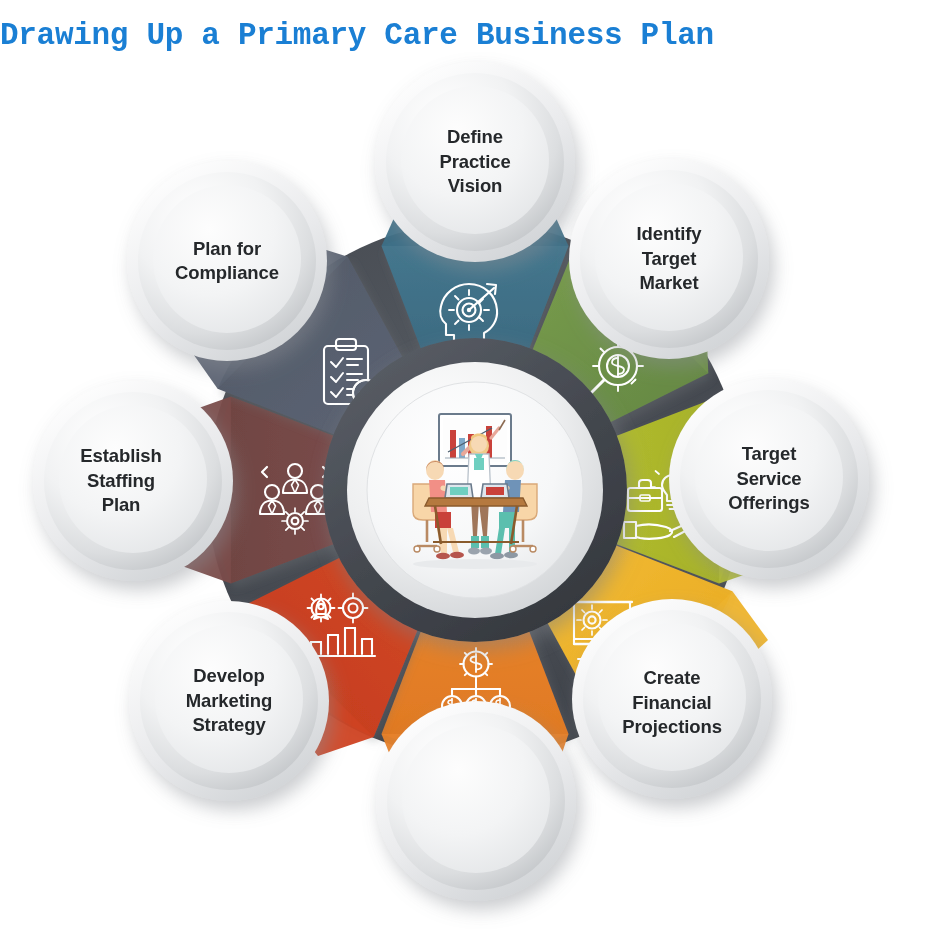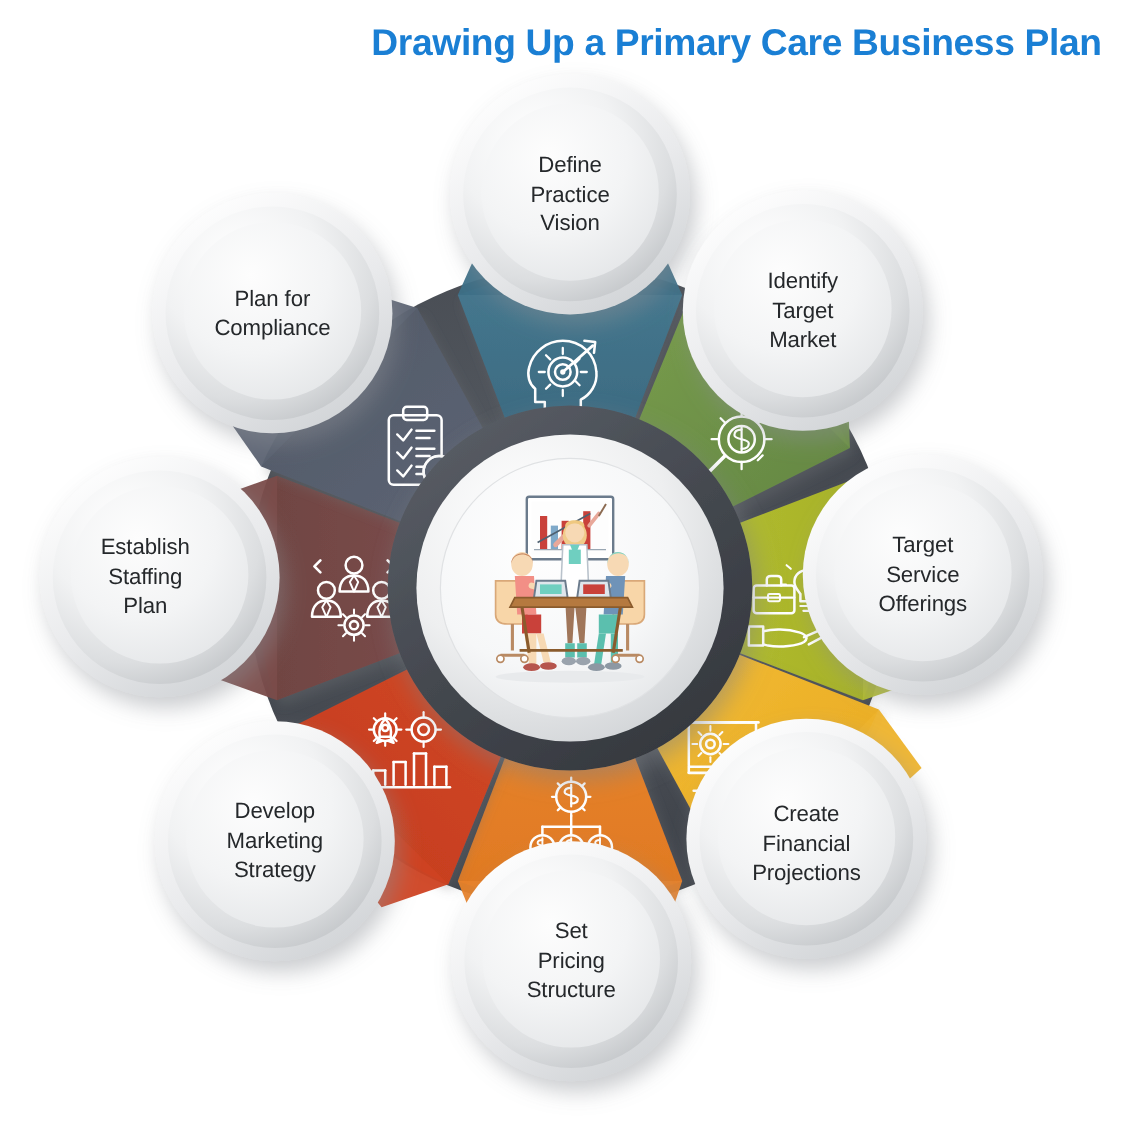--- a/index.html
+++ b/index.html
@@ -15,26 +15,26 @@
     overflow: hidden;
     font-family: "Liberation Sans", sans-serif;
   }
 
   
   #page-title {
     position: absolute;
     top: 18px;
     left: 0;
     width: 918px;
-    text-align: right;
+    text-align: left;
     font-size: 31px;
     font-weight: bold;
     letter-spacing: -0.3px;
     color: #1a7fd4;
-    font-family: Liberation Sans, sans-serif;
+    font-family: Liberation Mono, monospace;
   }
 
   
   #wheel-stage {
     position: absolute;
     left: 0;
     top: 0;
     width: 950px;
     height: 950px;
   }
@@ -82,21 +82,21 @@
     height: 100%;
     border-radius: 50%;
     display: flex;
     align-items: center;
     justify-content: center;
     padding: 0 22px;
     box-sizing: border-box;
   }
   .node-label .bubble-text {
     font-size: 18.5px;
-    font-weight: normal;
+    font-weight: bold;
     line-height: 1.32;
     color: #25282b;
     letter-spacing: -0.1px;
   }
 
   
   #node-0 { left: 386px; top:  73px; }   
   #node-1 { left: 580px; top: 170px; }   
   #node-2 { left: 680px; top: 390px; }   
   #node-3 { left: 583px; top: 614px; justify-content: center; }   
@@ -606,29 +606,20 @@
   <div class="node-label" id="node-3">
     <div class="bubble-inner">
       <div class="bubble-text">
         <span>Create</span><br>
         <span>Financial</span><br>
         <span>Projections</span>
       </div>
     </div>
   </div>
 
-  <div class="node-label" id="node-4">
-    <div class="bubble-inner">
-      <div class="bubble-text">
-        <span>Set</span><br>
-        <span>Pricing</span><br>
-        <span>Structure</span>
-      </div>
-    </div>
-  </div>
 
   <div class="node-label" id="node-5">
     <div class="bubble-inner">
       <div class="bubble-text">
         <span>Develop</span><br>
         <span>Marketing</span><br>
         <span>Strategy</span>
       </div>
     </div>
   </div>

